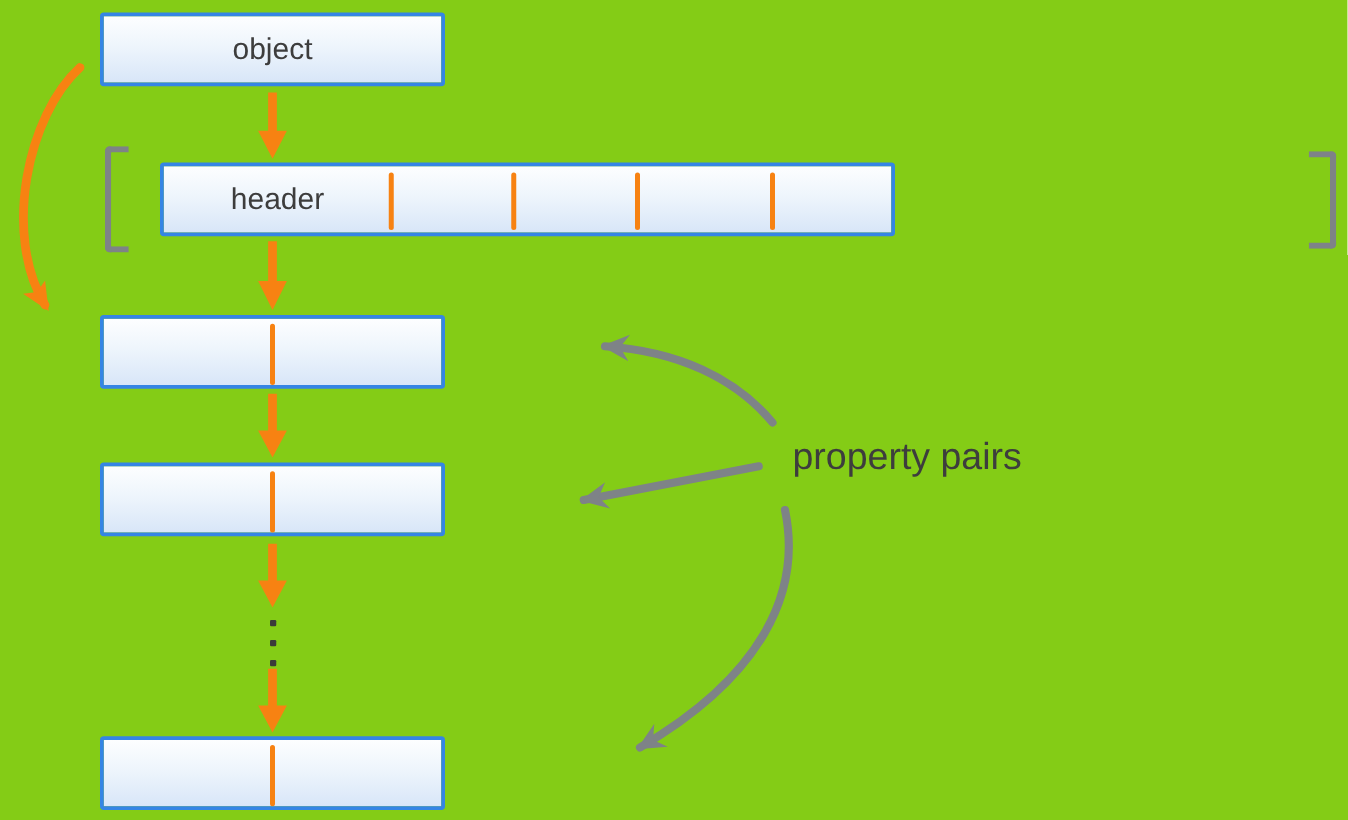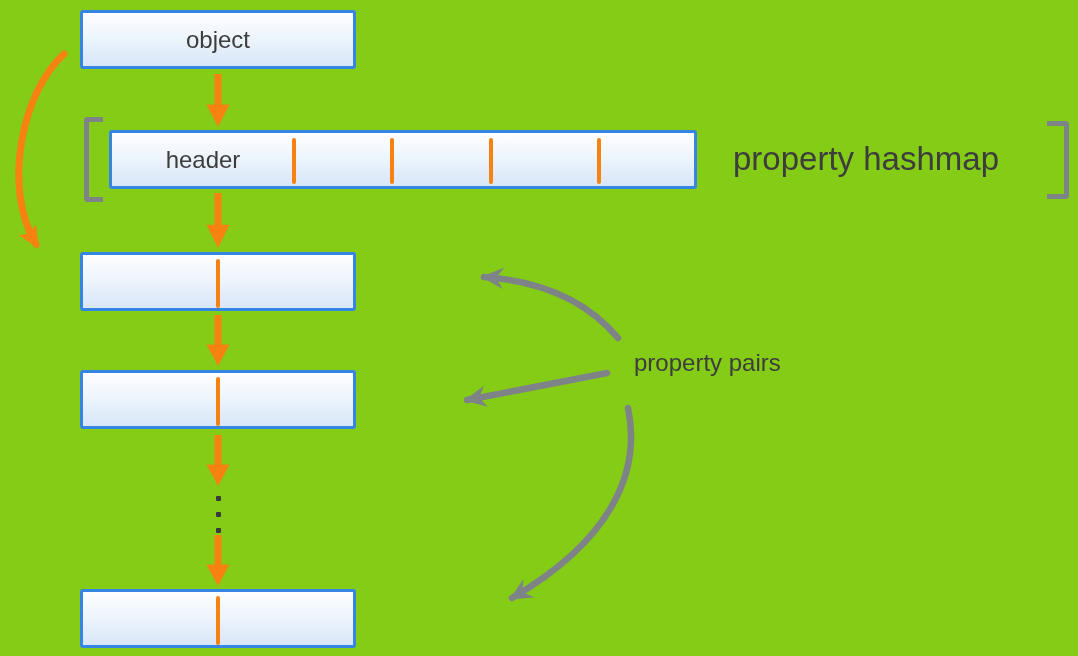--- a/index.html
+++ b/index.html
@@ -10,21 +10,21 @@
   }
   .box {
     position:absolute; left:80px; width:276px; height:59px;
     box-sizing:border-box;
     border:3px solid var(--box-border);
     border-radius:3px;
     background:linear-gradient(180deg, var(--box-fill-top) 0%, #eef5fc 45%, var(--box-fill-bottom) 100%);
     display:flex; align-items:center; justify-content:center;
   }
   .object-box { top:10px; }
-  .header-box { top:130px; left:109px; width:588px; }
+  .header-box { top:130px; left:128px; width:588px; }
   .pair1 { top:252px; }
   .pair2 { top:370px; }
   .pair3 { top:589px; }
   .box-label { font-size:24px; color:var(--label-text); }
   .header-label { position:absolute; left:0; top:0; width:182px; height:53px;
     display:flex; align-items:center; justify-content:center; }
   .hdivider { position:absolute; top:5px; width:4px; height:46px;
     background:var(--accent-orange); border-radius:2px; }
   .hd1 { left:180px; } .hd2 { left:278px; } .hd3 { left:377px; } .hd4 { left:485px; }
   .pdivider { position:absolute; left:133px; top:4px; width:4px; height:49px;
@@ -38,21 +38,21 @@
   .curved-orange { position:absolute; left:2px; top:40px; }
   .gray-arrows { position:absolute; left:430px; top:250px; }
   .bracket-left { position:absolute; left:84px; top:117px; width:19px; height:85px;
     box-sizing:border-box; border:5px solid var(--annotation-gray); border-right:none;
     border-radius:4px 0 0 4px; }
   .bracket-right { position:absolute; left:1047px; top:121px; width:22px; height:78px;
     box-sizing:border-box; border:5px solid var(--annotation-gray); border-left:none;
     border-radius:0 4px 4px 0; }
   .big-label { position:absolute; color:var(--label-text); white-space:nowrap; }
   .hashmap-label { left:733px; top:140px; font-size:33px; }
-  .pairs-label { left:634px; top:349px; font-size:24px; }
+  .pairs-label { left:634px; top:349px; font-size:30px; }
   .dots { position:absolute; left:216px; top:496px;
     display:flex; flex-direction:column; gap:11px; }
   .dot { width:5px; height:5px; background:var(--ellipsis-dot); border-radius:1px; }
 </style>
 </head>
 <body>
 
 <div class="canvas">
 
   <svg class="curved-orange" width="90" height="235" viewBox="0 0 90 235" xmlns="http://www.w3.org/2000/svg">
@@ -93,21 +93,20 @@
   <div class="bracket-right"></div>
 
   <div class="box header-box">
     <span class="box-label header-label">header</span>
     <div class="hdivider hd1"></div>
     <div class="hdivider hd2"></div>
     <div class="hdivider hd3"></div>
     <div class="hdivider hd4"></div>
   </div>
 
-  <div class="big-label hashmap-label">property hashmap</div>
 
   <div class="box pair1">
     <div class="pdivider"></div>
   </div>
   <div class="box pair2">
     <div class="pdivider"></div>
   </div>
   <div class="box pair3">
     <div class="pdivider"></div>
   </div>

